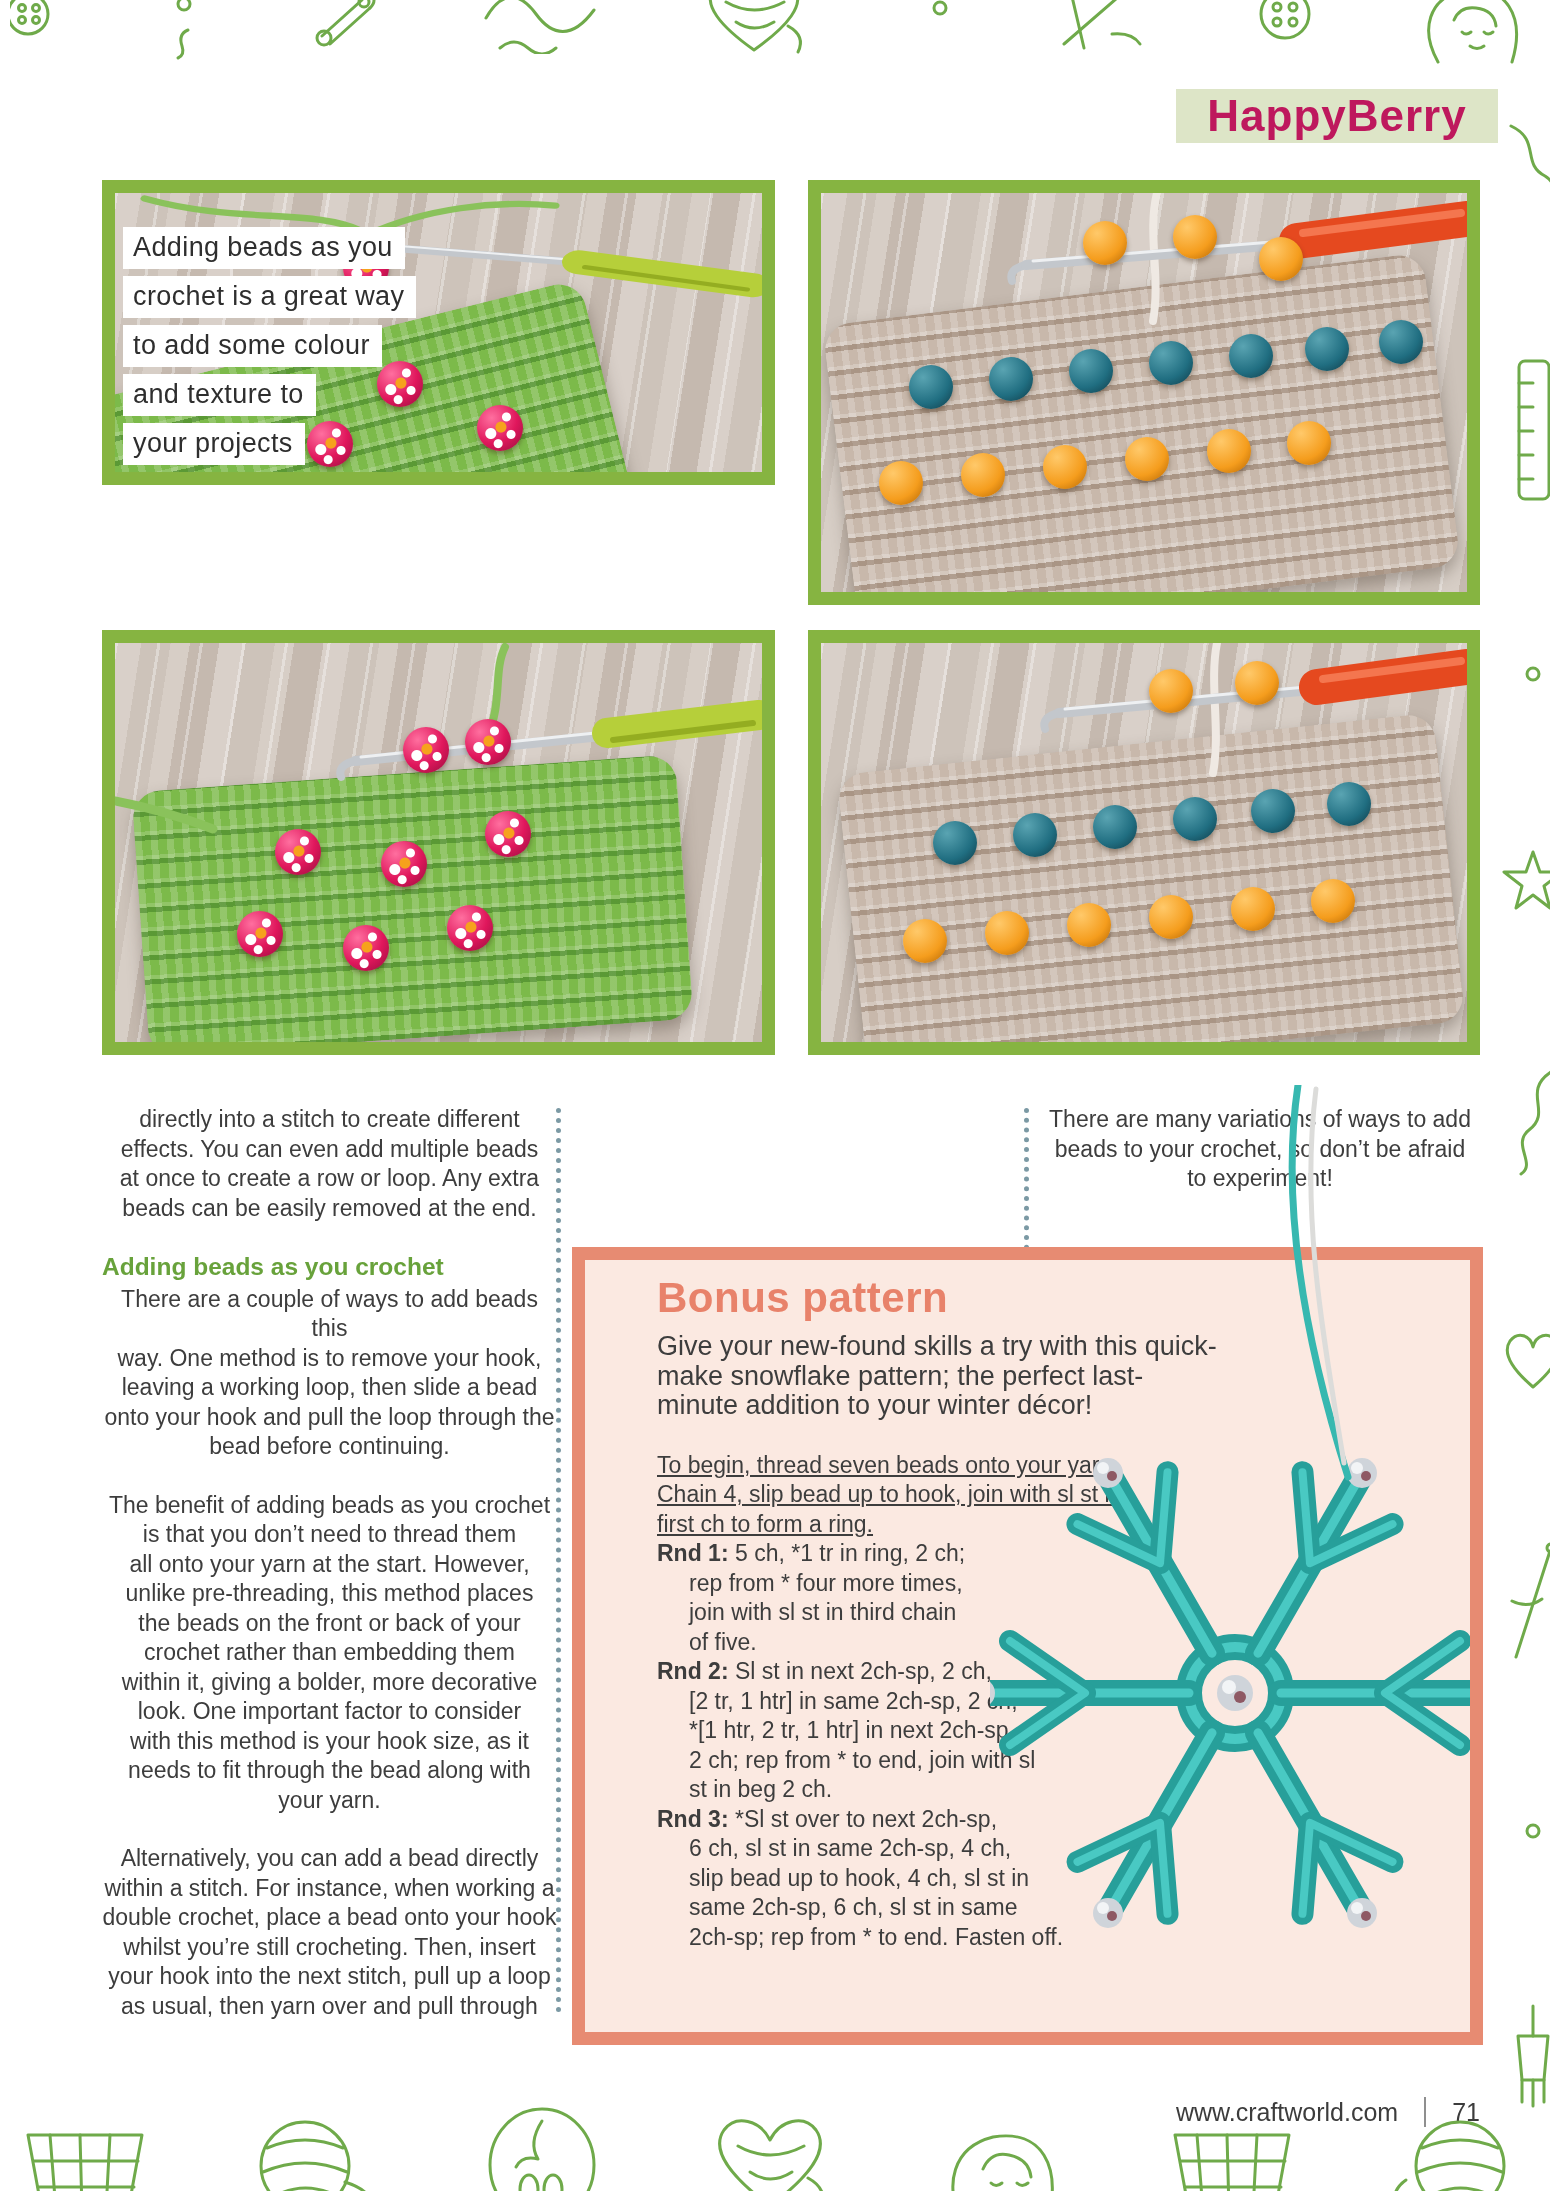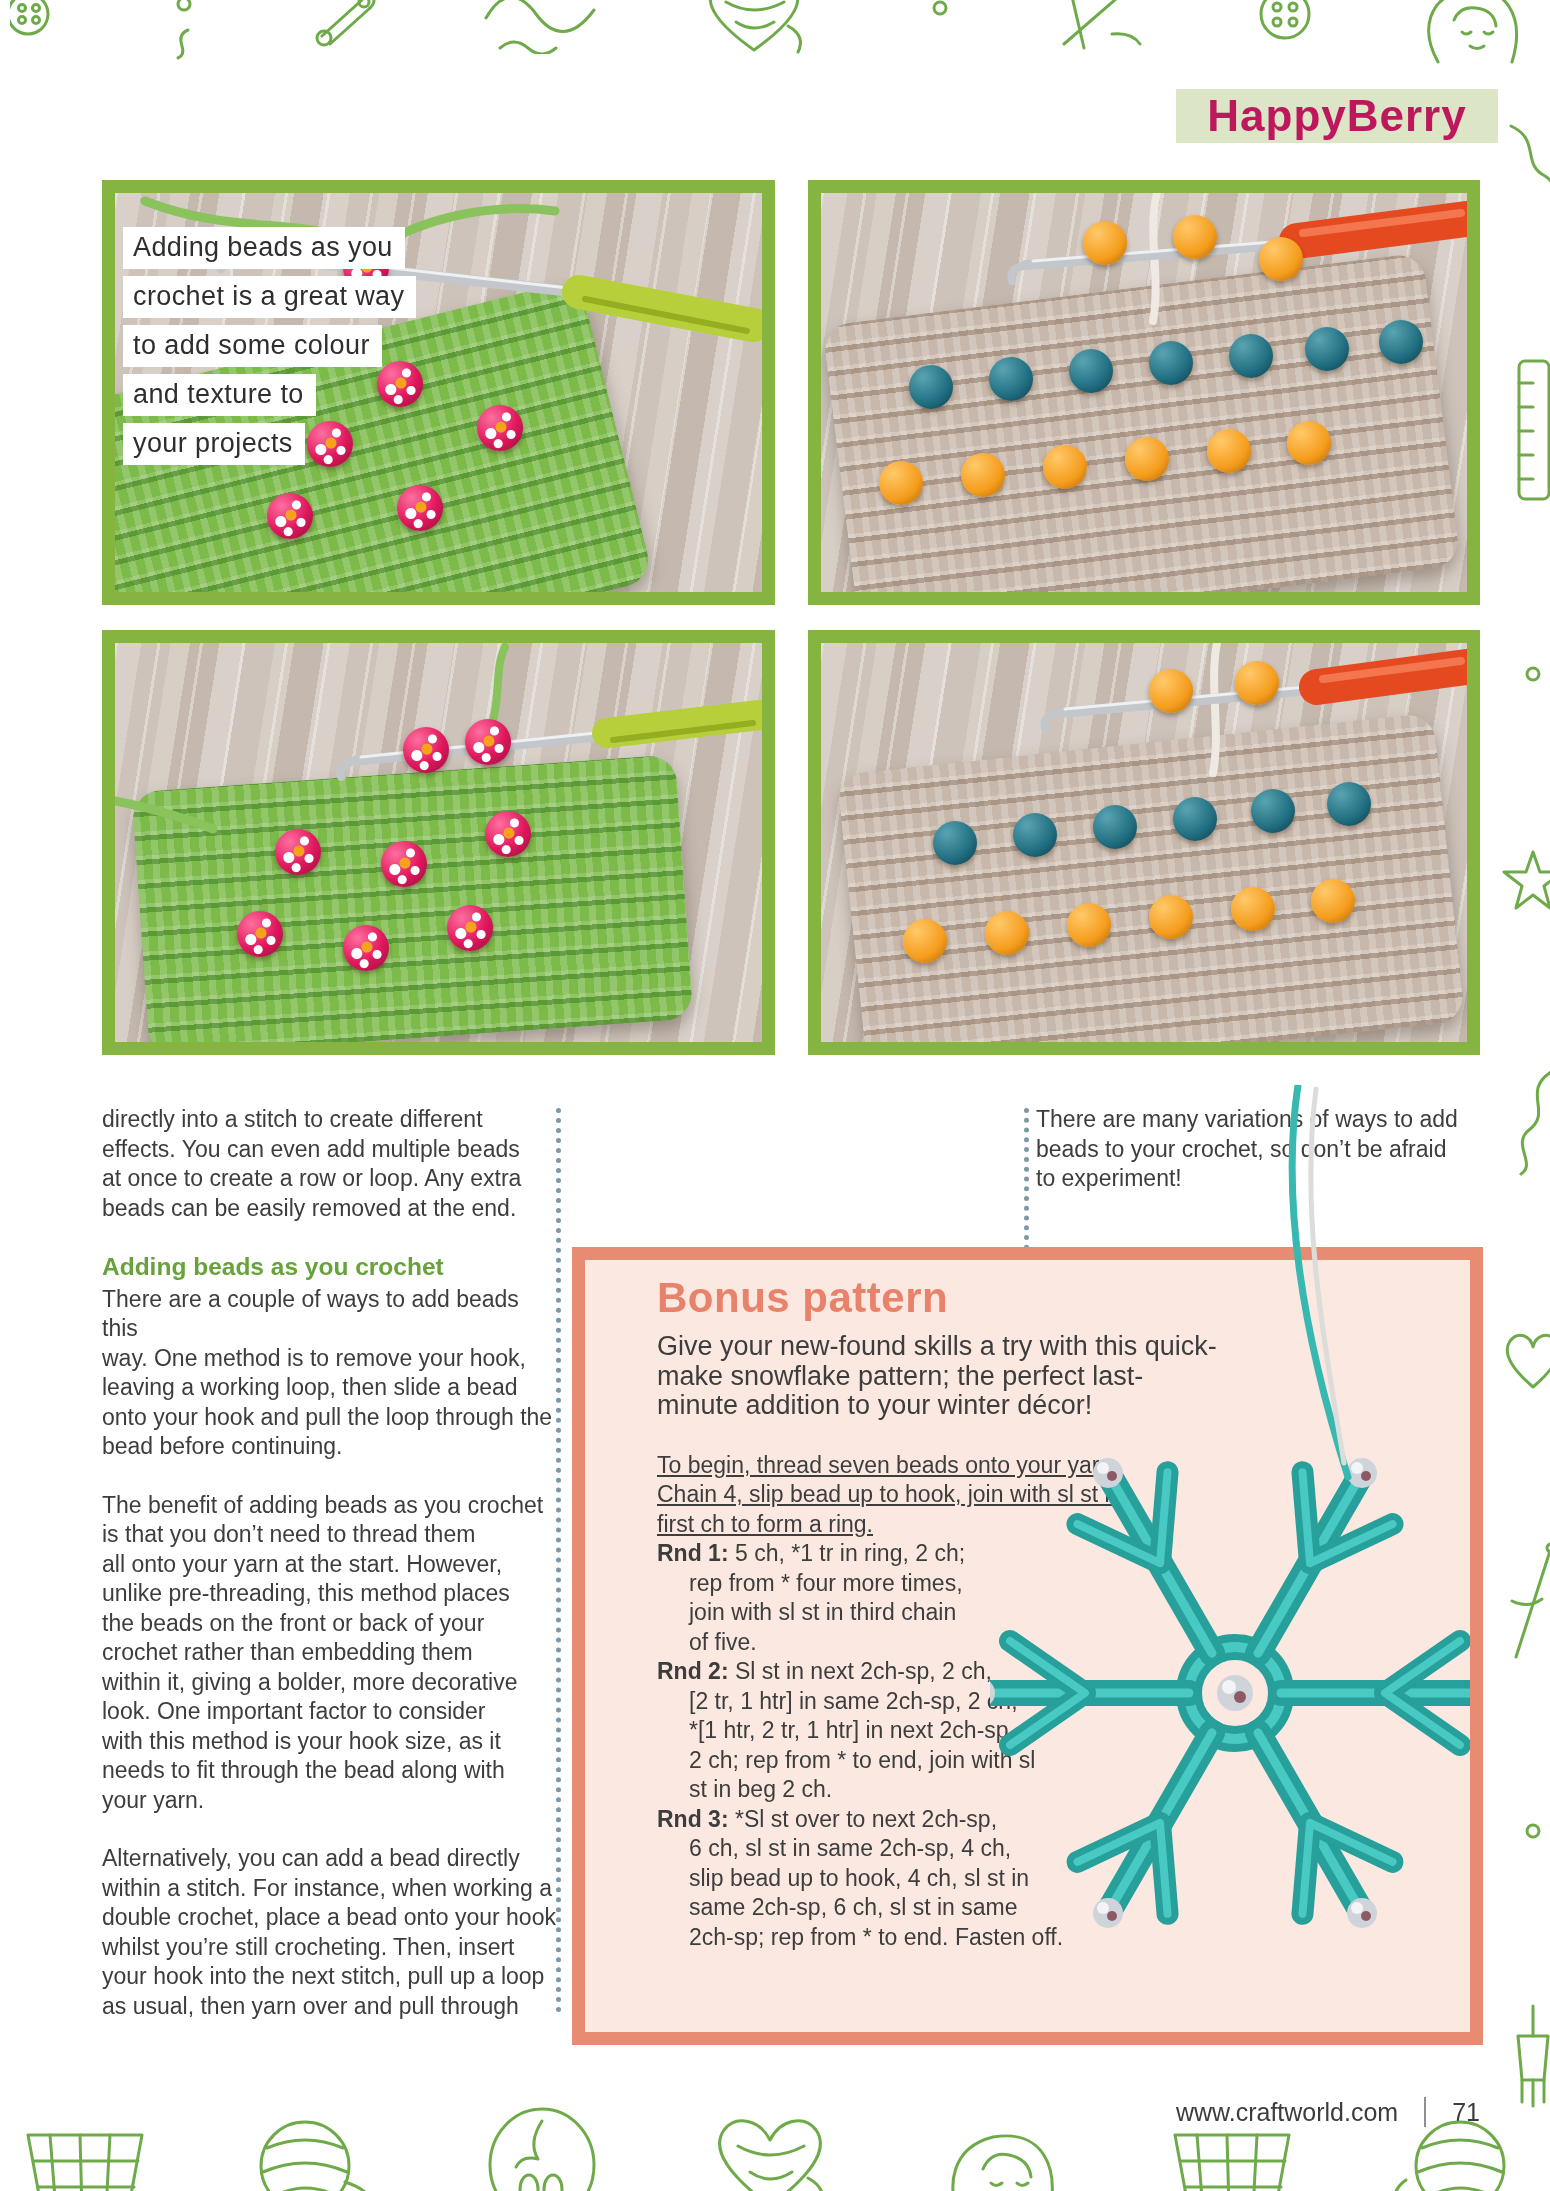--- a/index.html
+++ b/index.html
@@ -21,21 +21,21 @@
              display:flex;align-items:center;justify-content:center;}
   .brand{font-size:44px;color:#be185d;letter-spacing:1px;font-weight:bold;}
 
   
   .photo{position:absolute;border:13px solid #86b441;overflow:hidden;
     background-color:#d5ccc4;
     background-image:
       repeating-linear-gradient(99deg, rgba(255,255,255,.35) 0 3px, rgba(255,255,255,0) 3px 42px),
       repeating-linear-gradient(99deg, #d9d0c9 0 26px, #cdc3ba 26px 55px, #d7cec6 55px 74px, #c5b9af 74px 103px),
       repeating-linear-gradient(9deg, rgba(255,255,255,0) 0 150px, rgba(110,92,78,.28) 150px 153px);}
-  #photo1{left:102px;top:180px;width:673px;height:425px;padding-left:32px;}
+  #photo1{left:102px;top:180px;width:673px;height:305px;padding-left:32px;}
   #photo2{left:808px;top:180px;width:672px;height:425px;}
   #photo3{left:102px;top:630px;width:673px;height:425px;}
   #photo4{left:808px;top:630px;width:672px;height:425px;}
   .photo-art{position:absolute;left:0;top:0;width:100%;height:100%;z-index:2;}
   .swatch{position:absolute;z-index:1;border-radius:28px;box-shadow:0 8px 16px rgba(70,58,45,.35);}
   .swatch.green{background-color:#7cba4a;background-image:
       repeating-linear-gradient(0deg, rgba(44,108,24,.42) 0 5px, rgba(255,255,255,.16) 5px 9px, rgba(0,0,0,0) 9px 24px),
       repeating-linear-gradient(90deg, rgba(255,255,255,.18) 0 7px, rgba(255,255,255,0) 7px 16px);}
   .swatch.beige{background-color:#c8b8ab;background-image:
       repeating-linear-gradient(0deg, rgba(112,84,62,.35) 0 5px, rgba(255,255,255,.22) 5px 9px, rgba(0,0,0,0) 9px 24px),
@@ -52,21 +52,21 @@
       radial-gradient(circle at 32% 28%, #5aa4b2, #206e81 60%, #113f4c 96%);}
   .bead.orange{width:44px;height:44px;background:
       radial-gradient(circle at 32% 28%, #ffc96a, #f59d1d 60%, #b96a05 96%);}
 
   .caption{position:absolute;left:8px;top:34px;z-index:4;}
   .caption .line{display:table;background:#ffffff;color:#2e2e2e;font-size:27px;line-height:30px;
                  letter-spacing:.4px;padding:5px 12px 7px 10px;margin:0 0 7px 0;}
 
   
   .col{position:absolute;top:1105px;font-size:23px;line-height:29.5px;color:#3d3d3d;}
-  .col p{margin:0 0 29px 0;white-space:pre-line;}
+  .col p{margin:0 0 29px 0;white-space:pre-line;text-align:center;}
   #col1{left:102px;width:455px;}
   #col2{left:572px;width:445px;}
   #col3{left:1036px;width:448px;}
   .green-head{color:#68a23b;font-weight:bold;font-size:24.5px;margin:0 0 3px 0;}
   .vdots{position:absolute;width:0;border-left:5px dotted #7b99a4;}
   #vd1{left:556px;top:1108px;height:905px;}
   #vd2{left:1024px;top:1108px;height:142px;}
 
   
   .bonus{position:absolute;left:572px;top:1247px;width:911px;height:798px;background:#fbe9e1;

